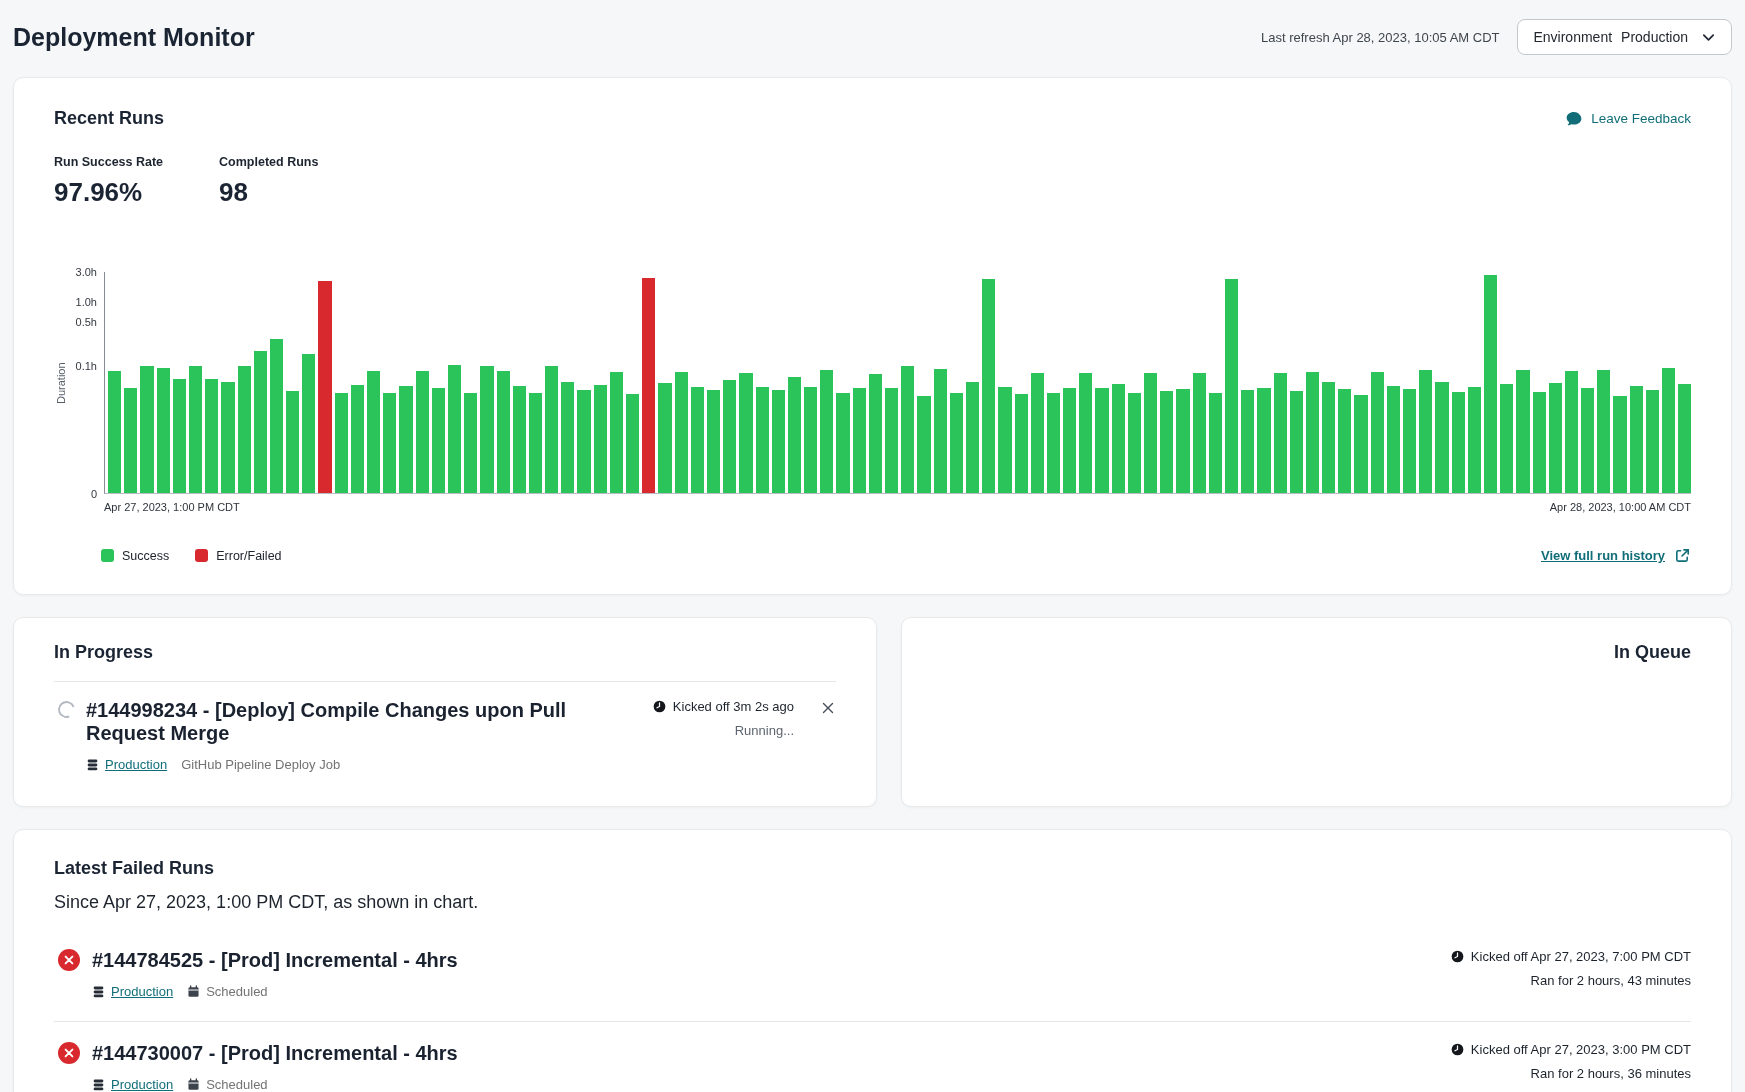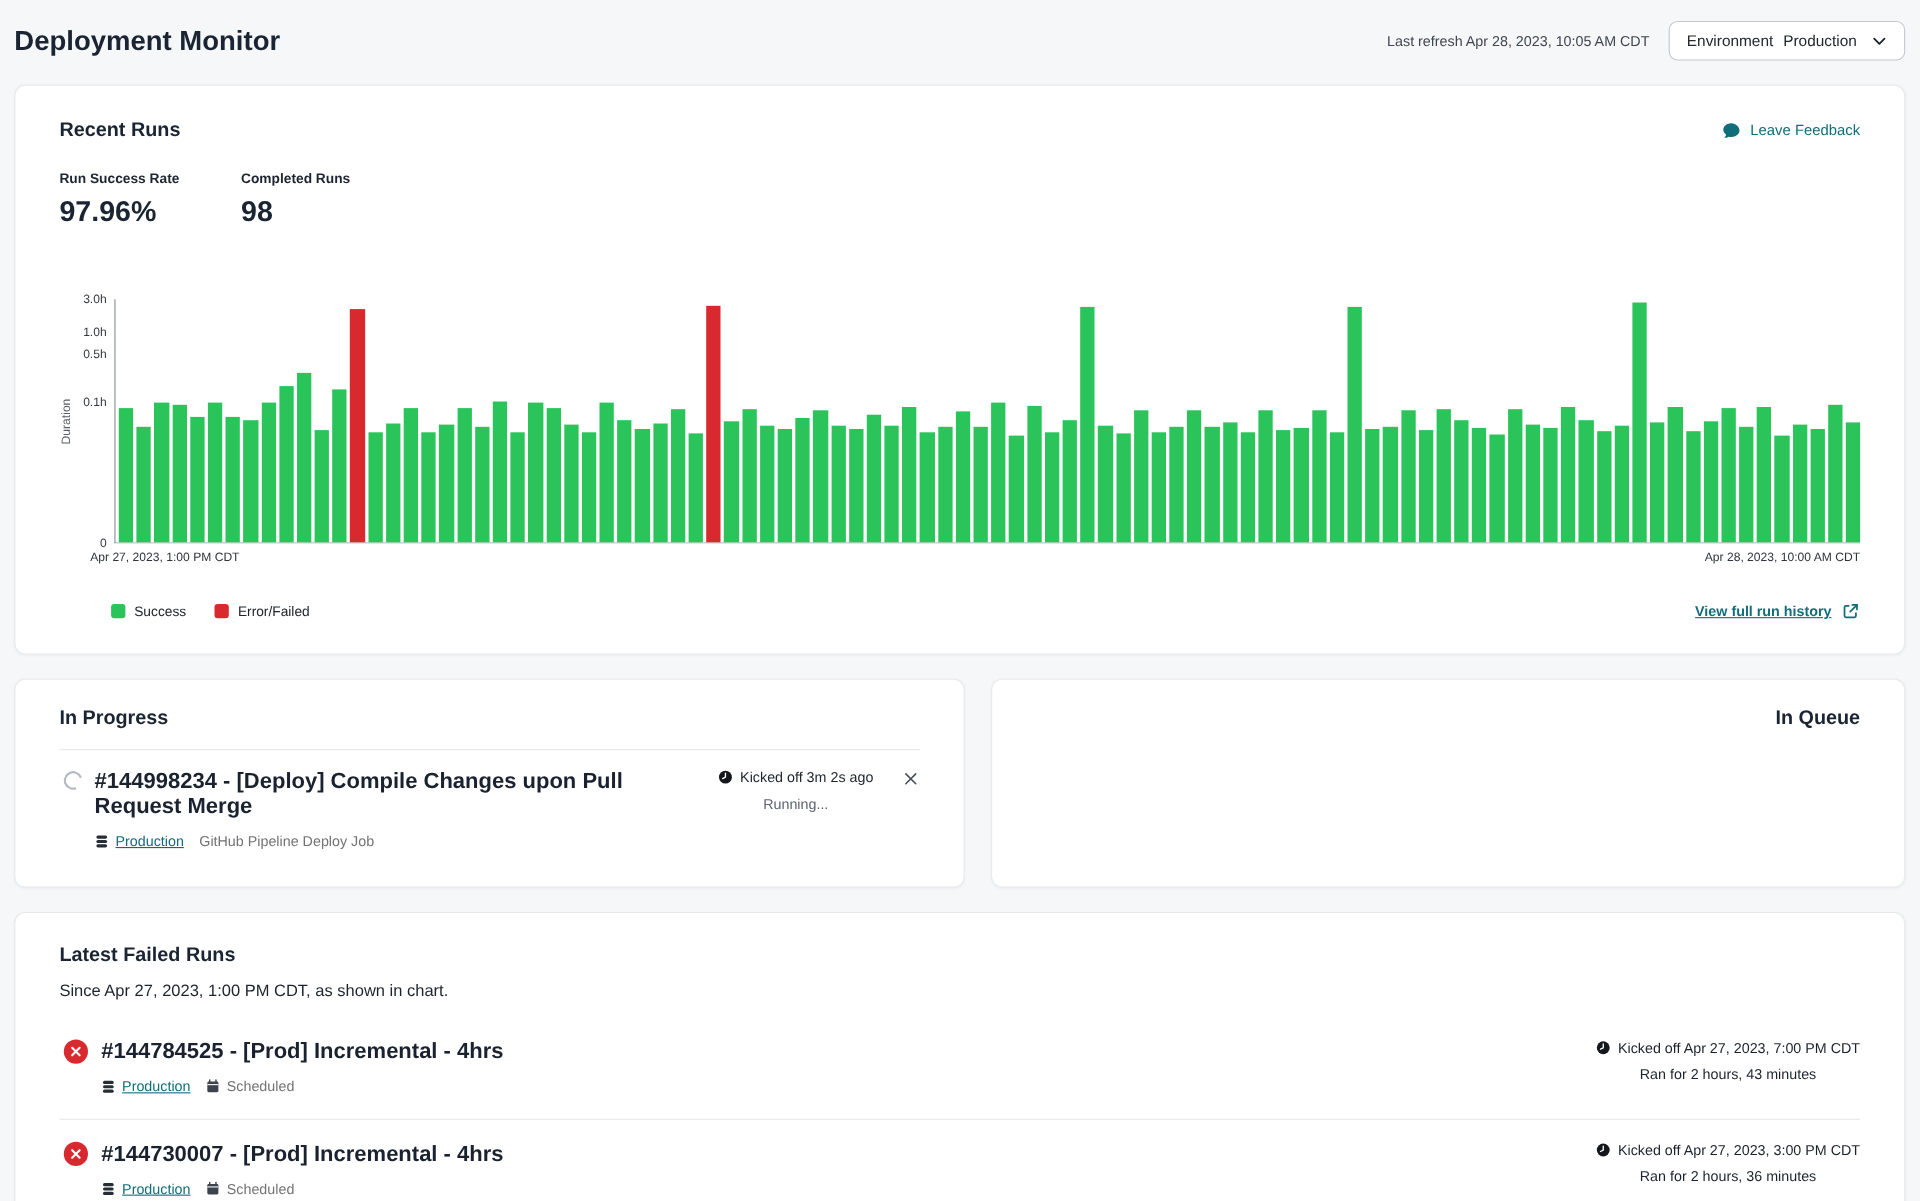--- a/index.html
+++ b/index.html
@@ -46,21 +46,21 @@
   }
   .yticks { position:absolute; left:0; top:0; bottom:0; width:47px; }
   .y-tick { position:absolute; right:4px; font-size:11px; color:#33383f; line-height:14px; }
   .plot {
     margin-left:50px; height:100%;
     border-left:1px solid #878d93; border-bottom:1px solid #b9bdc2;
     display:flex; align-items:flex-end; gap:3px; padding-left:3px;
   }
   .bar { flex:1 1 0; background:var(--success-color); }
   .bar.error { background:var(--error-color); }
-  .x-labels { display:flex; justify-content:space-between; margin-left:28px; margin-top:7px; font-size:11px; color:#2e343b; }
+  .x-labels { display:flex; justify-content:space-between; margin-left:50px; margin-top:7px; font-size:11px; color:#2e343b; }
   .chart-footer { display:flex; justify-content:space-between; align-items:center; margin-top:34px; margin-left:47px; }
   .legend { display:flex; gap:26px; }
   .legend-item { display:flex; align-items:center; gap:8px; font-size:12.5px; color:#20262e; }
   .swatch { width:13px; height:13px; border-radius:3px; }
   .view-history { display:flex; align-items:center; gap:9px; color:var(--link-color); font-size:13px; font-weight:700; cursor:pointer; }
   .view-history .txt { text-decoration:underline; }
 
   
   .row2 { display:flex; gap:24px; margin-top:22px; }
   .card-progress { width:864px; flex:none; padding:24px 40px 34px; }
@@ -70,29 +70,29 @@
   .spinner {
     width:17px; height:17px; border:2px solid #b4bac1; border-right-color:transparent;
     border-radius:50%; transform:rotate(25deg); margin-top:2px; flex:none;
   }
   .run-main { margin-left:11px; flex:1; min-width:0; }
   .run-name { font-size:20px; font-weight:700; color:#1a2230; }
   .run-meta { display:flex; align-items:center; gap:14px; margin-top:12px; font-size:13px; }
   .meta-env { display:flex; align-items:center; gap:6px; color:var(--link-color); cursor:pointer; }
   .meta-env .txt { text-decoration:underline; }
   .meta-gray { color:#737373; display:flex; align-items:center; gap:6px; }
-  .run-right { display:flex; flex-direction:column; align-items:center; gap:9px; margin-left:20px; font-size:13px; color:#1c232c; flex:none; }
+  .run-right { display:flex; flex-direction:column; align-items:flex-end; gap:9px; margin-left:20px; font-size:13px; color:#1c232c; flex:none; }
   .kicked { display:flex; align-items:center; gap:7px; white-space:nowrap; }
   .running { color:#5d6670; }
   .close-btn { margin-left:26px; margin-top:1px; cursor:pointer; display:flex; flex:none; }
   .queue-empty { margin-top:34px; font-size:13.5px; color:#1d242e; }
 
   
   .card-failed { margin-top:22px; padding:28px 40px 26px; }
-  .failed-sub { font-size:15px; margin-top:13px; color:#1d242e; }
+  .failed-sub { font-size:18px; margin-top:13px; color:#1d242e; }
   .fail-rows { margin-top:16px; }
   .fail-row { display:flex; align-items:flex-start; padding:20px 0 22px; padding-left:4px; }
   .fail-row.bordered { border-top:1px solid #e6e7e9; }
   .badge-error {
     width:22px; height:22px; border-radius:50%; background:var(--error-color);
     display:flex; align-items:center; justify-content:center; flex:none;
   }
   .fail-main { margin-left:12px; flex:1; min-width:0; }
   .icon { display:flex; flex:none; }
 </style>

